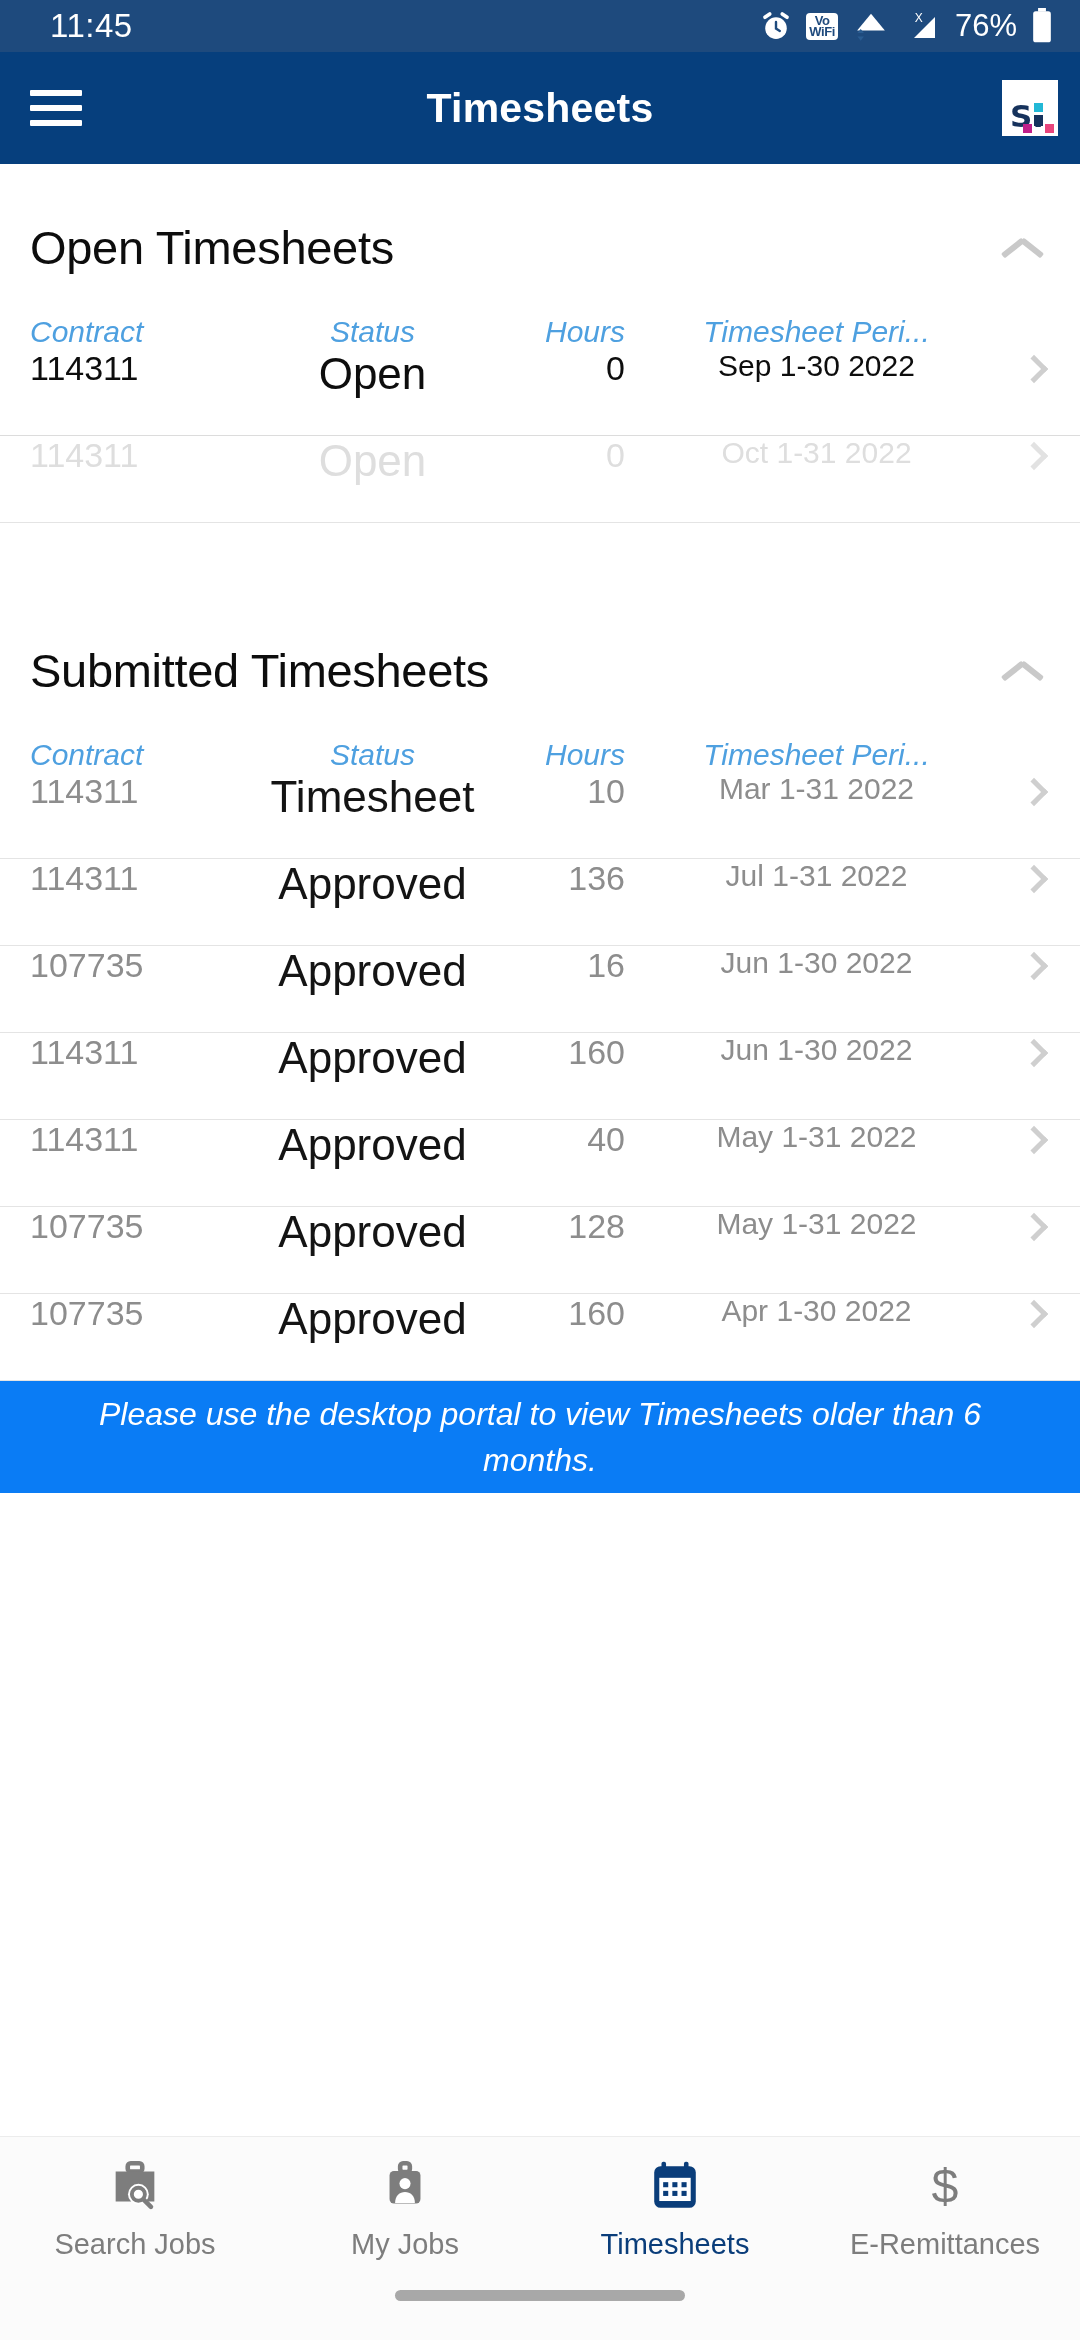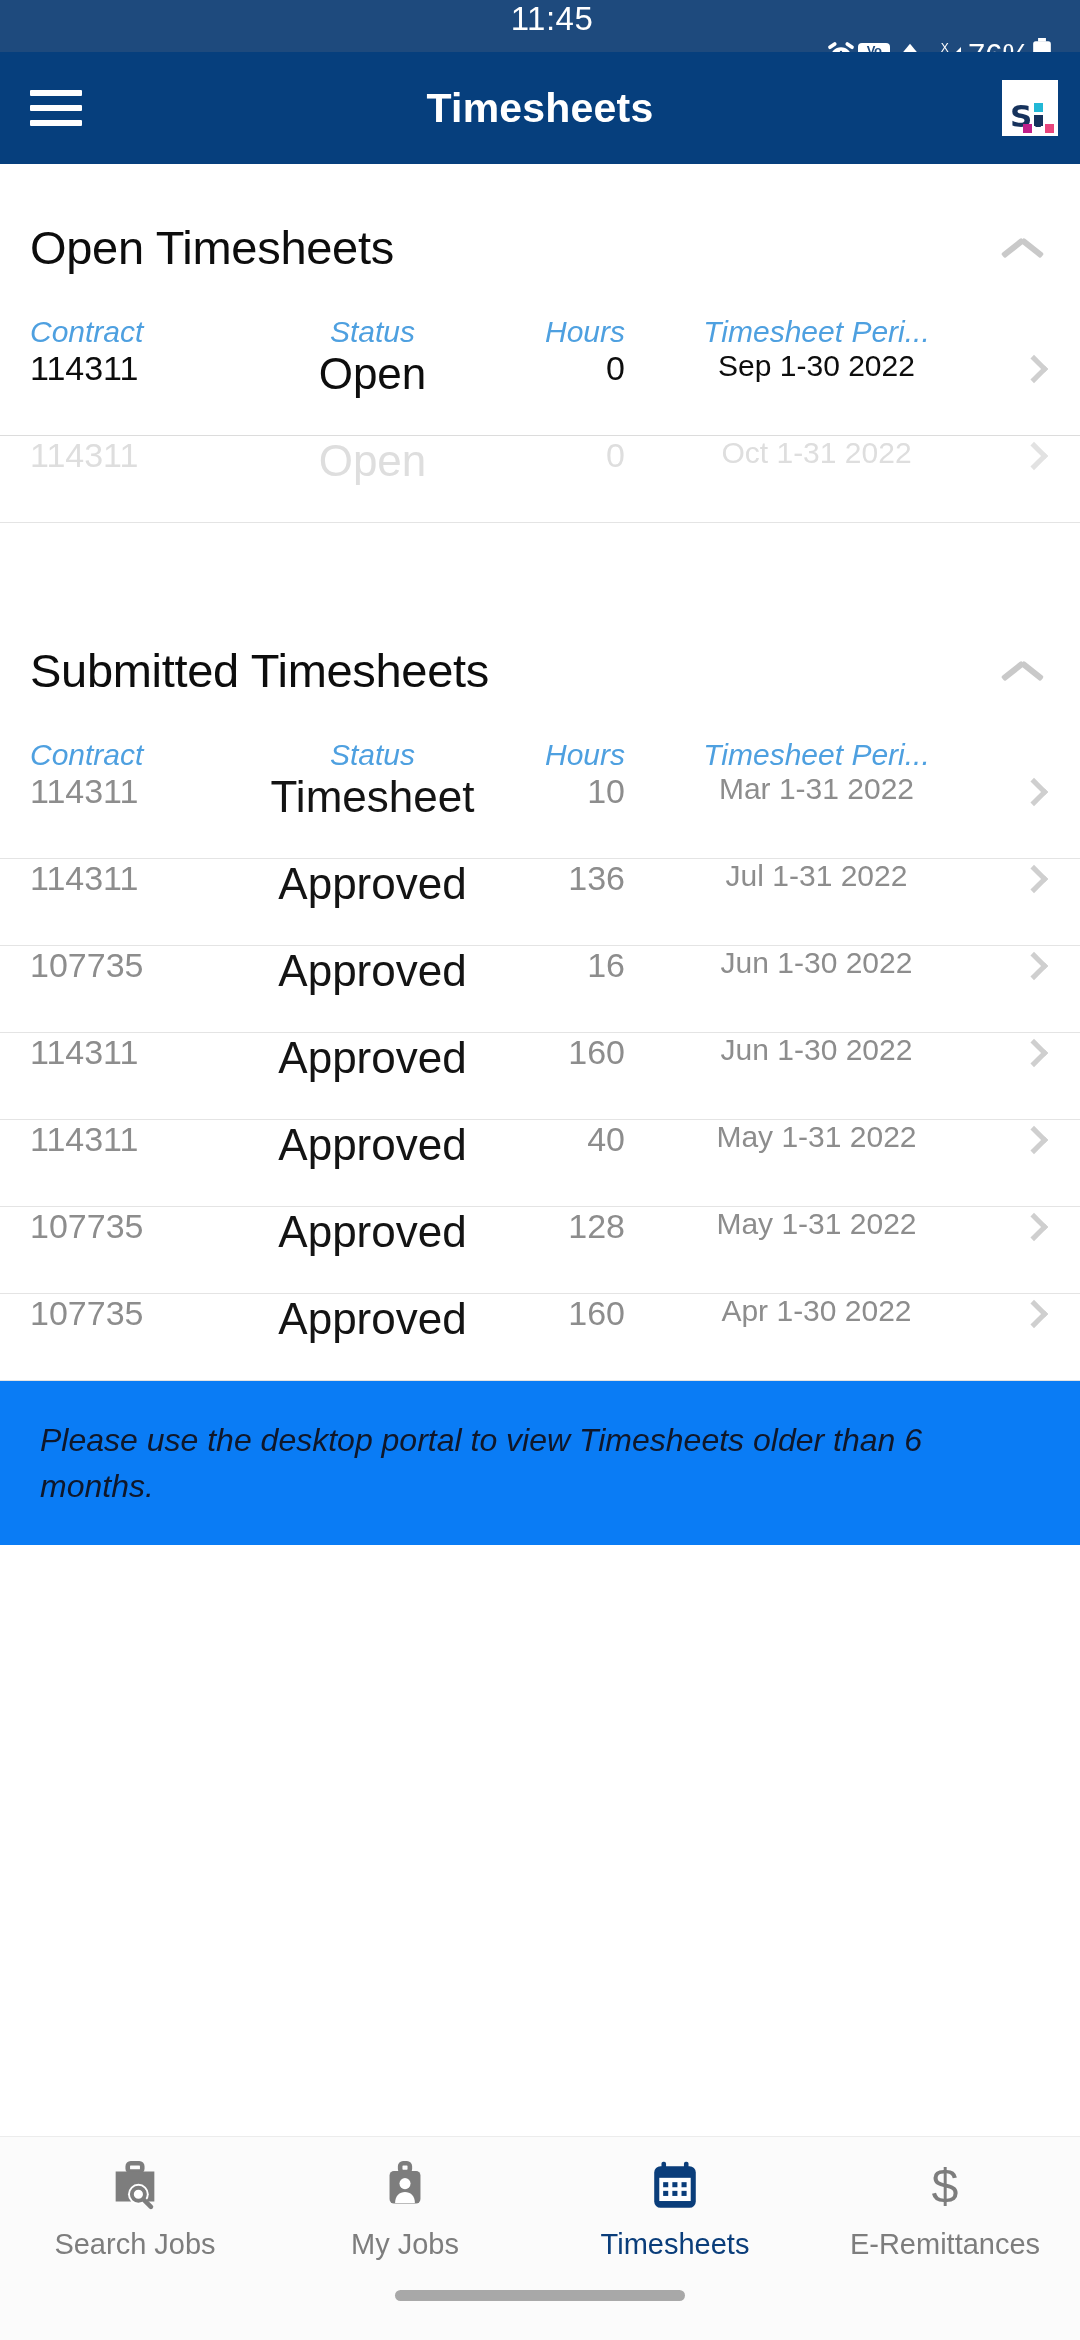--- a/index.html
+++ b/index.html
@@ -7,24 +7,24 @@
   body {
     font-family:"Liberation Sans", sans-serif;
     background:#ffffff;
     overflow:hidden;
     position:relative;
   }
 
   
   .statusbar{
     height:52px; background:#1e4a7d; display:flex; align-items:center;
-    padding:0 26px 0 50px; color:#ffffff;flex-direction:column;
+    padding:0 26px 0 50px; color:#ffffff;
   }
   .clock{ font-size:33px; font-weight:400; letter-spacing:0.5px; }
-  .status-icons{ margin-left:auto; display:flex; align-items:center; gap:0; }
+  .status-icons{ margin-left:auto; display:flex; align-items:center; gap:13px; }
   .si{ display:flex; align-items:center; }
   .vowifi{
     background:#ffffff; color:#1e4a7d; border-radius:4px;
     font-size:13px; font-weight:bold; line-height:11.5px;
     padding:2px 3px; text-align:center; letter-spacing:-0.4px;
   }
   .batt-pct{ font-size:31px; font-weight:400; }
 
   
   .appbar{
@@ -116,23 +116,23 @@
     border-top:5px solid #cfcfcf; border-right:5px solid #cfcfcf;
     transform:rotate(45deg); margin-right:6px;
   }
   .chev-r.dark{ border-color:#cfcfcf; }
   .chev-r.faded{ border-color:#e2e2e2; }
 
   .section-gap{ height:64px; background:#ffffff; }
 
   
   .notice{
-    background:#0a7cf5; color:#0f172a; font-style:italic;
-    font-size:32px; line-height:46px; 
-    padding:36px 40px; 
+    background:#0a7cf5; color:#ffffff; font-style:italic;
+    font-size:32px; line-height:46px; text-align:center;
+    padding:10px 40px; 
   }
 
   
   .bottomnav{
     position:absolute; left:0; right:0; bottom:0;
     background:#fbfbfb; border-top:1px solid #ececec;
   }
   .navitems{ display:flex; height:145px; }
   .navitem{
     flex:1; display:flex; flex-direction:column;

